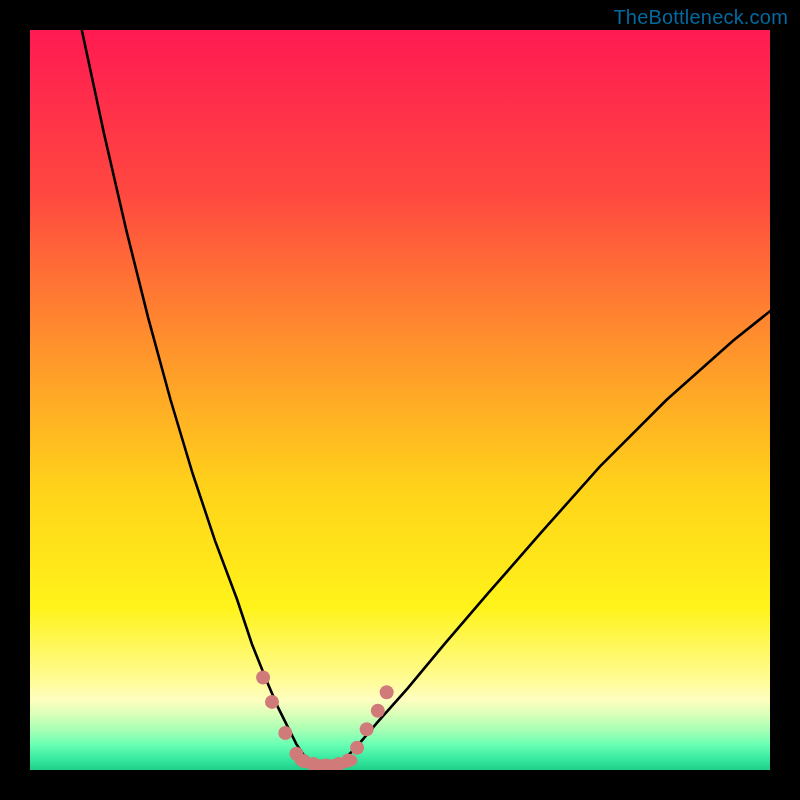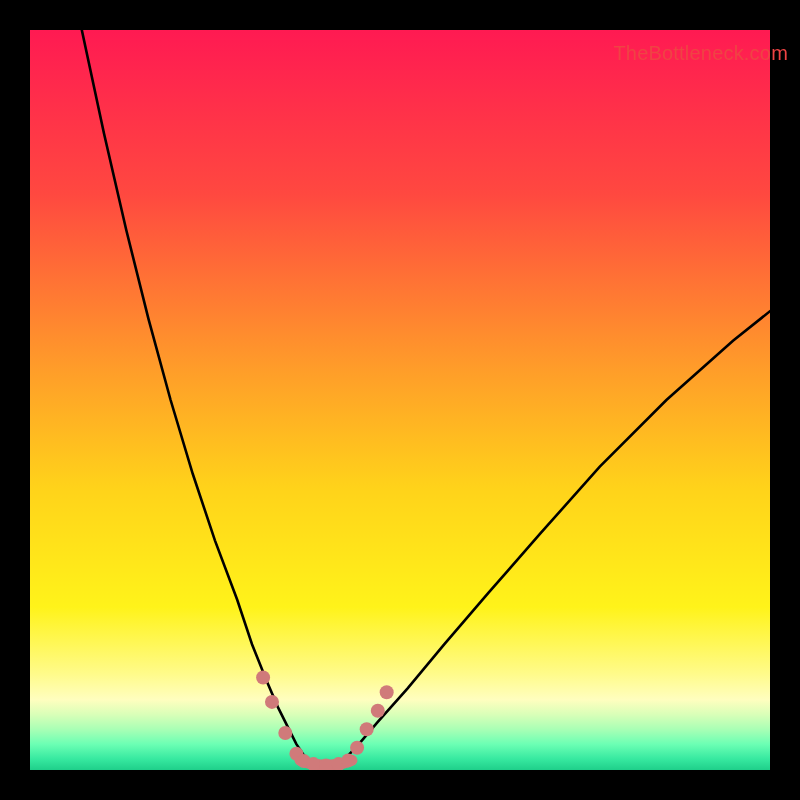--- a/index.html
+++ b/index.html
@@ -30,24 +30,23 @@
     inset: 0;
   }
   svg.curves {
     position: absolute;
     inset: 0;
   }
   .watermark {
     position: absolute;
     top: 6px;
     right: 12px;
-    color: #ef4444;
+    color: #0369a1;
     font-size: 20px;
     letter-spacing: 0.2px;
-    margin-top: 36px;
   }
 </style>
 </head>
 <body>
 
 <div class="frame">
 
   <div class="plot-area">
 
     <svg class="gradient" viewBox="0 0 740 740" preserveAspectRatio="none">

